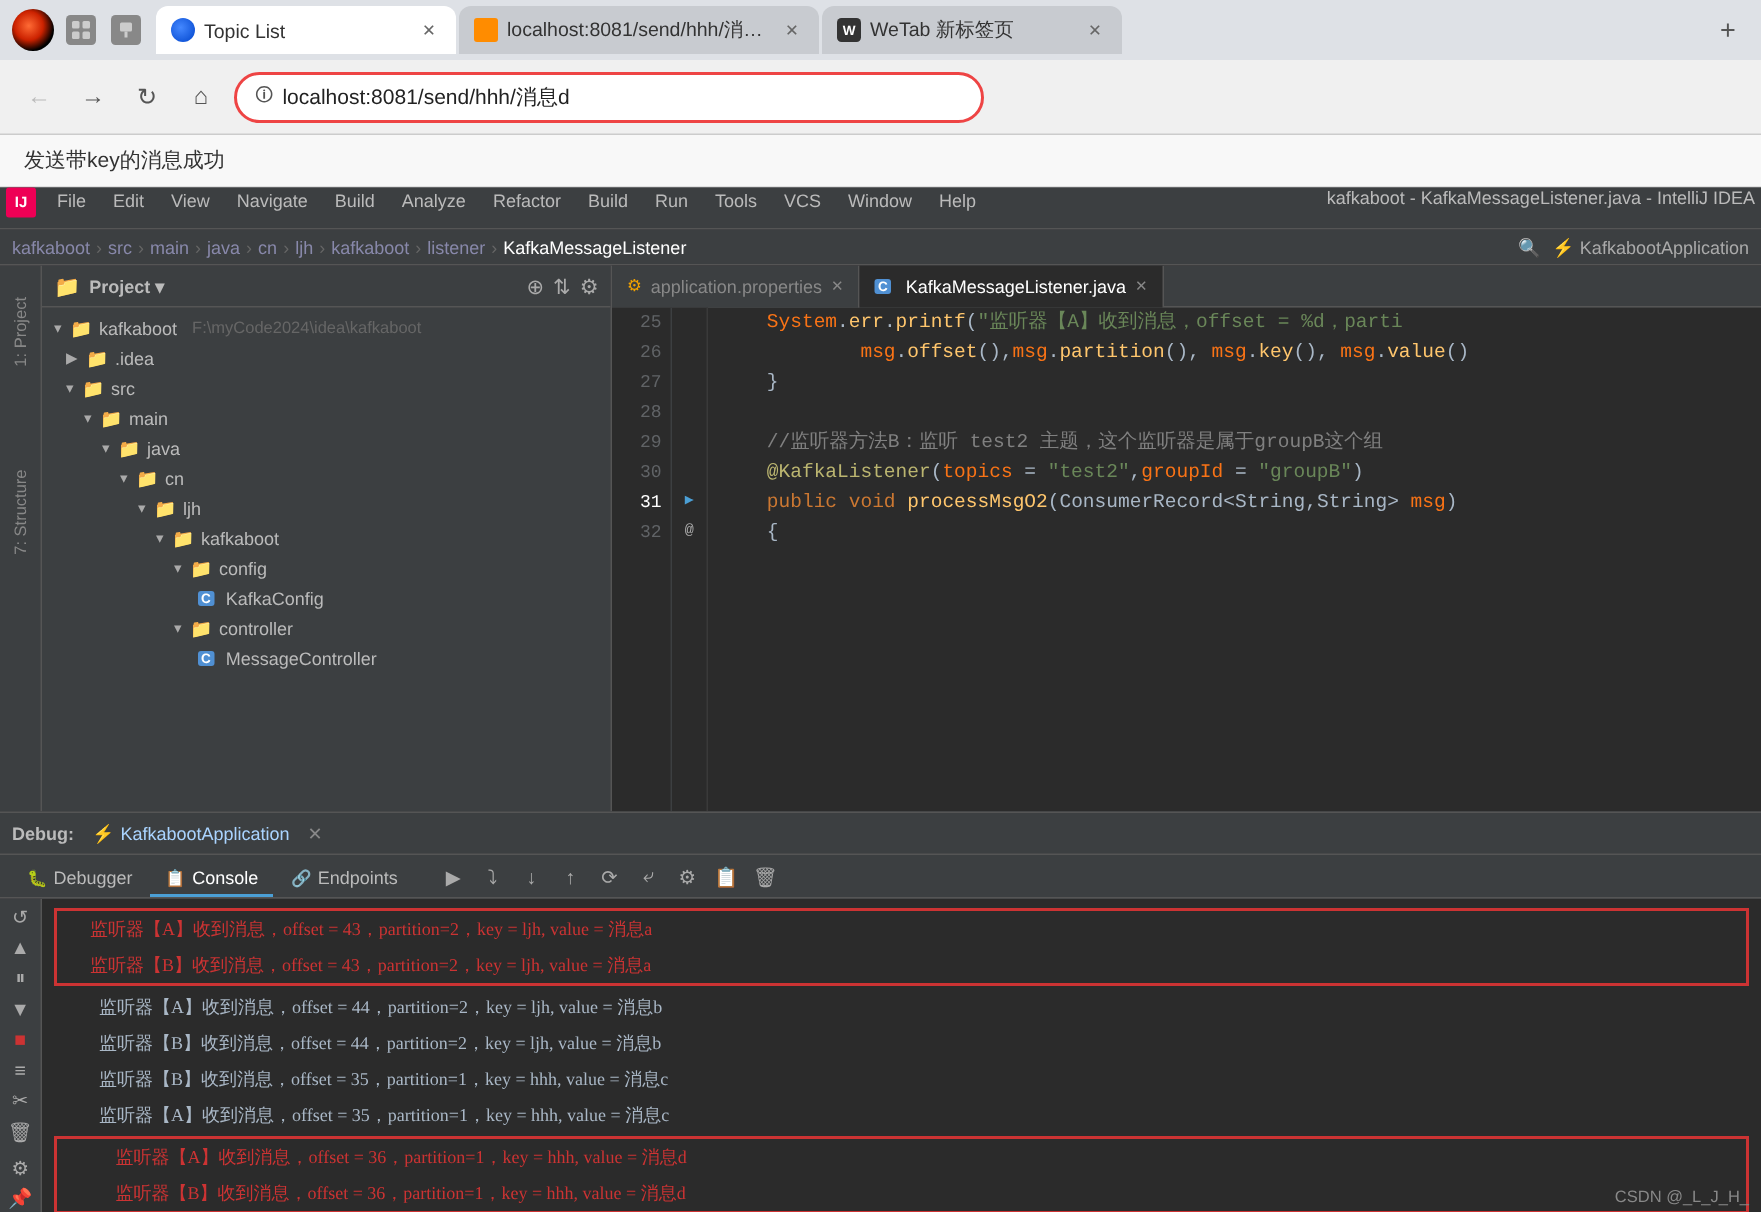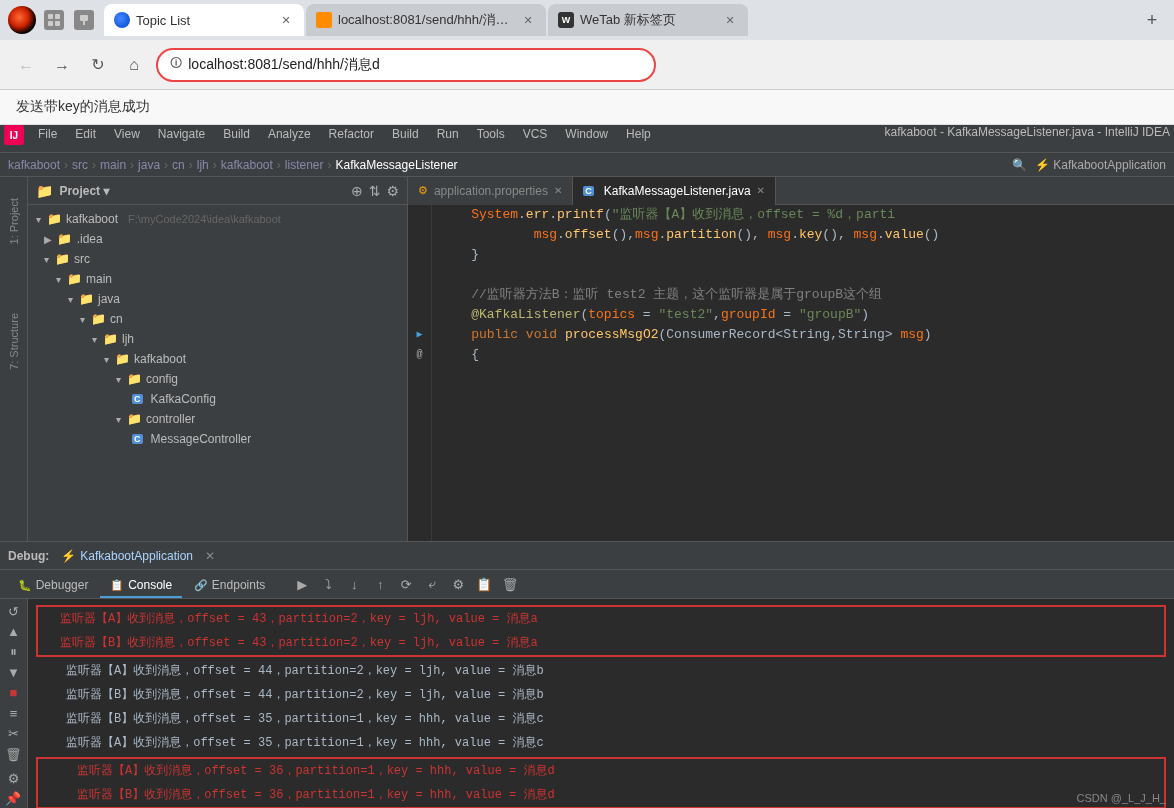--- a/index.html
+++ b/index.html
@@ -113,21 +113,21 @@
     .debug-app { display: flex; align-items: center; gap: 4px; color: #aad4ff; font-size: 12px; cursor: pointer; }
     .debug-close { color: #888; font-size: 12px; cursor: pointer; margin-left: 4px; }
     .debug-tabs { display: flex; align-items: flex-end; height: 28px; padding: 0 8px; gap: 2px; border-bottom: 1px solid #555; }
     .debug-tab { padding: 4px 10px; font-size: 12px; color: #bbb; cursor: pointer; border-bottom: 2px solid transparent; }
     .debug-tab.active { color: #fff; border-bottom: 2px solid #4b9fd5; }
     .debug-tab-icon { font-size: 11px; margin-right: 4px; }
     .debug-tool-btn { width: 22px; height: 22px; border-radius: 3px; display: flex; align-items: center; justify-content: center; cursor: pointer; color: #aaa; font-size: 13px; }
 
     
     .console-output { flex: 1; overflow: auto; background: #2b2b2b; padding: 4px 8px; font-family: 'Courier New', monospace; font-size: 12px; }
-    .console-line { height: 24px; line-height: 24px; white-space: nowrap; display: flex; align-items: flex-start; gap: 6px; }
+    .console-line { height: 24px; line-height: 24px; white-space: nowrap; display: flex; align-items: flex-start; gap: 6px; font-family: Liberation Serif, serif; }
     .console-line.normal { padding-left: 8px; }
     .console-icon { width: 16px; color: #aaa; font-size: 11px; flex-shrink: 0; text-align: center; }
     .console-text { color: #a9b7c6; }
     .listener-a { color: #cc3333; }
     .listener-b { color: #cc3333; }
 
     
     .side-panel { width: 28px; background: #3c3f41; border-right: 1px solid #555; display: flex; flex-direction: column; align-items: center; padding-top: 4px; flex-shrink: 0; }
     .side-tab { width: 24px; height: 80px; display: flex; align-items: center; justify-content: center; cursor: pointer; }
     .side-tab-text { writing-mode: vertical-rl; transform: rotate(180deg); color: #888; font-size: 11px; white-space: nowrap; }
@@ -352,20 +352,30 @@
         </div>
         <div class="editor-tab active">
           <span class="tab-icon-blue">C</span>
           <span style="margin-left:4px;">KafkaMessageListener.java</span>
           <span class="editor-tab-close">✕</span>
         </div>
       </div>
 
       <div class="code-view">
 
+        <div class="line-numbers">
+          <div class="line-num">25</div>
+          <div class="line-num">26</div>
+          <div class="line-num">27</div>
+          <div class="line-num">28</div>
+          <div class="line-num">29</div>
+          <div class="line-num">30</div>
+          <div class="line-num active">31</div>
+          <div class="line-num">32</div>
+        </div>
 
         <div class="gutter">
           <div class="gutter-line"></div>
           <div class="gutter-line"></div>
           <div class="gutter-line"></div>
           <div class="gutter-line"></div>
           <div class="gutter-line"></div>
           <div class="gutter-line"></div>
           <div class="gutter-line" style="color:#4b9fd5;">▶</div>
           <div class="gutter-line" style="color:#aaa;">@</div>

